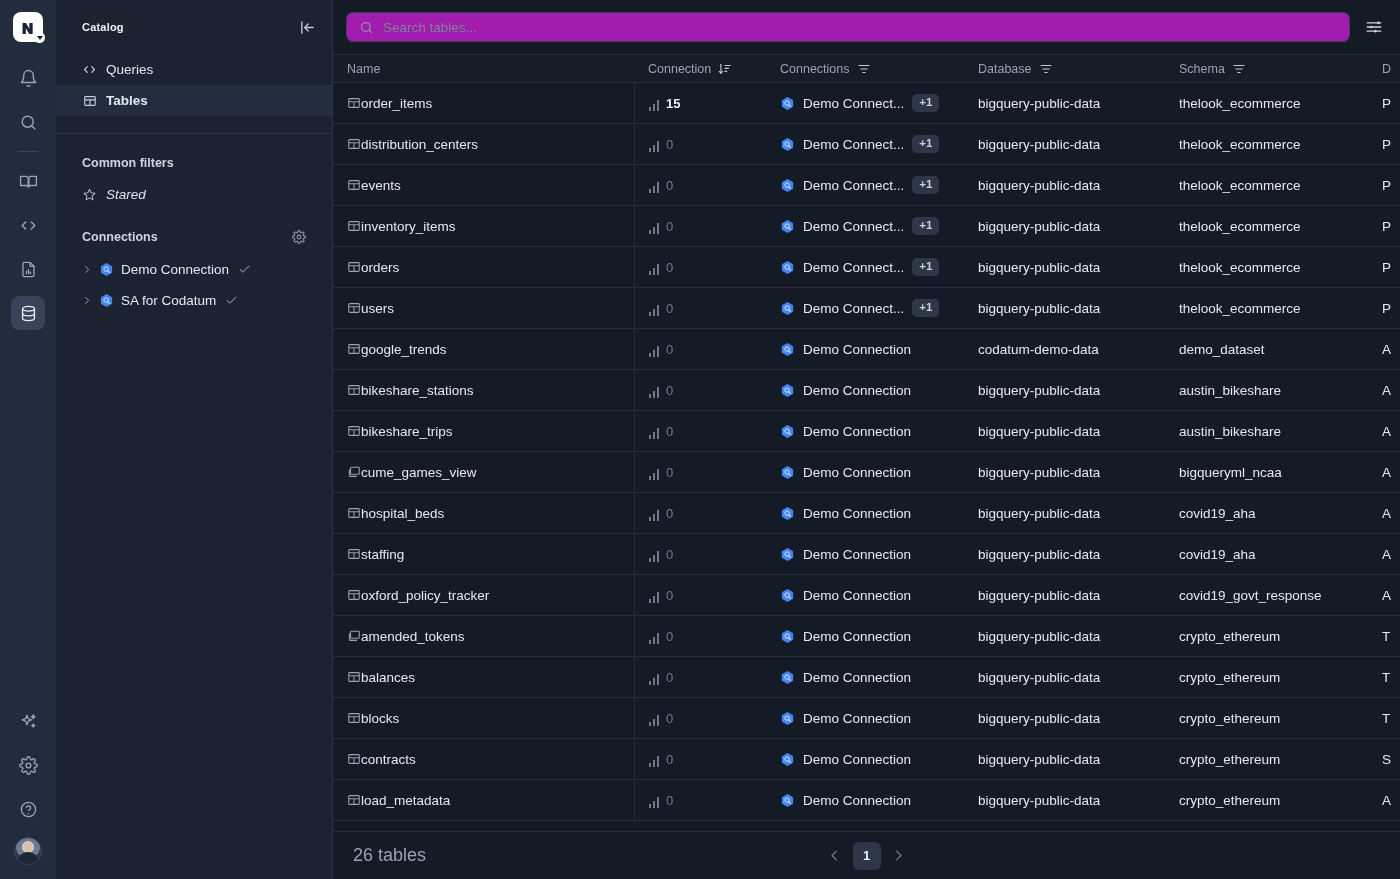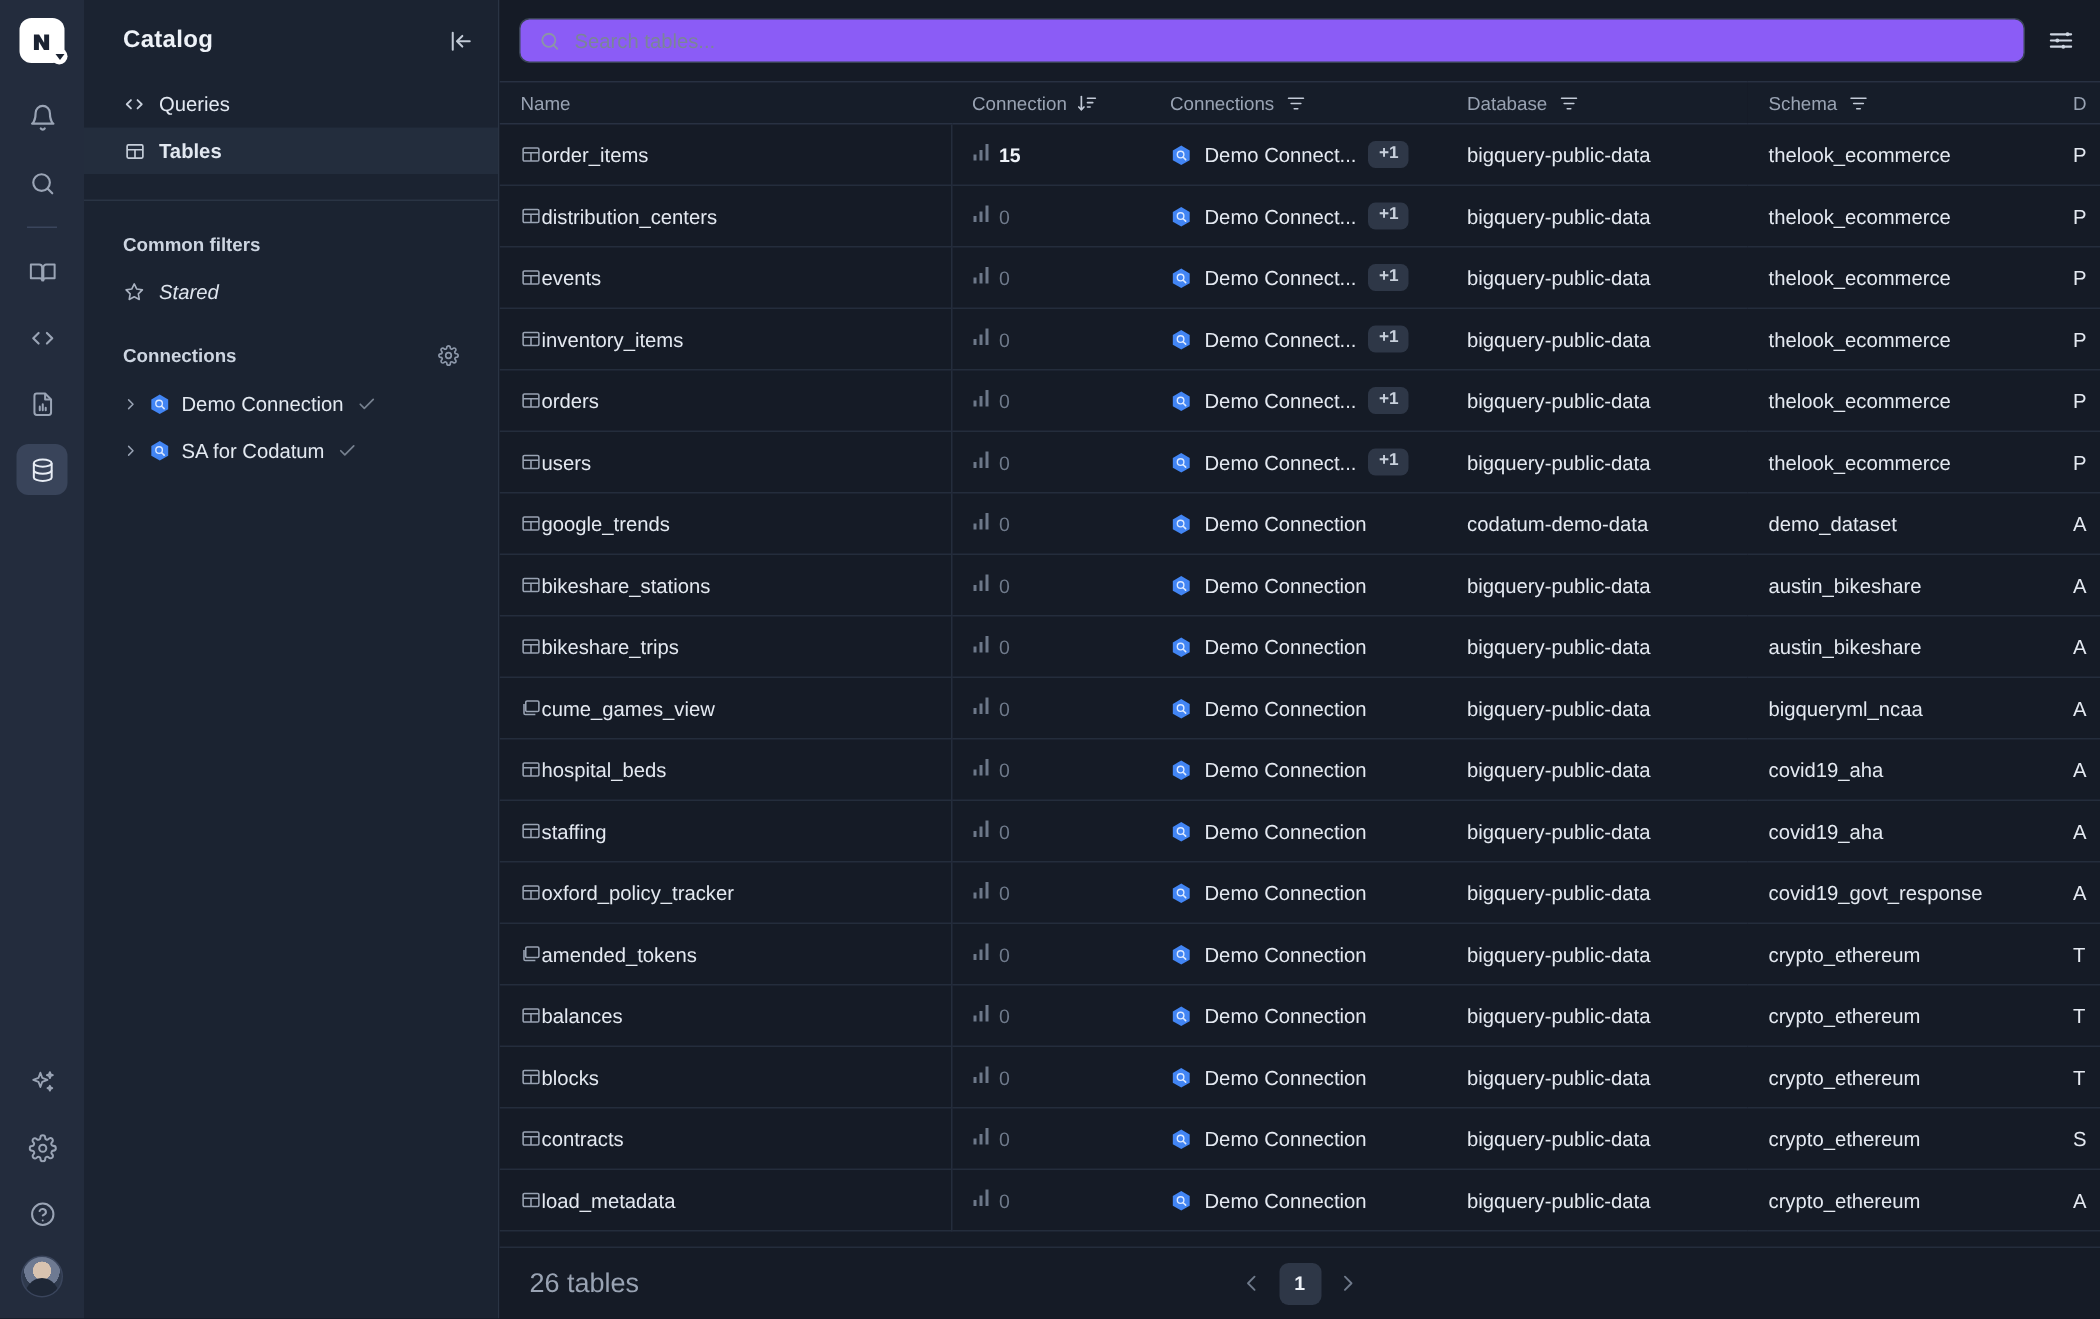--- a/index.html
+++ b/index.html
@@ -67,21 +67,21 @@
   .sidebar {
     width: 277px; height: 879px; flex: 0 0 277px;
     background: #1b2331;
     border-right: 1px solid #2a3444;
     display: flex; flex-direction: column;
   }
   .sb-head {
     height: 54px; display: flex; align-items: center;
     padding: 0 16px 0 26px; justify-content: space-between;
   }
-  .sb-title { font-size: 16px; font-weight: 700; color: #eef2f8; letter-spacing: .2px; }
+  .sb-title { font-size: 11px; font-weight: 700; color: #eef2f8; letter-spacing: .2px; }
   .sb-collapse { color: #c2cad6; cursor: pointer; display: flex; }
   .sb-nav { padding-bottom: 8px; }
   .sb-item {
     height: 31px; display: flex; align-items: center; gap: 9px;
     padding: 0 26px; color: #e2e8f1; font-size: 13.5px; cursor: pointer;
   }
   .sb-item .ico { display: flex; color: #c7cfdb; width: 15px; justify-content: center; }
   .sb-item.active { background: #232d3d; font-weight: 700; }
   .sb-divider { height: 1px; background: #2a3444; margin: 9px 0 0 0; }
   .sb-section {
@@ -101,21 +101,21 @@
   }
   .sb-conn .chev { color: #97a1b2; display: flex; width: 10px; }
   .bq-ico { width: 15px; height: 15px; flex: 0 0 15px; display: block; }
   .sb-conn .check { color: #76808f; display: flex; margin-left: 2px; }
 
   
   .main { flex: 1 1 auto; height: 879px; background: #151b26; display: flex; flex-direction: column; min-width: 0; }
   .topbar { height: 54px; display: flex; align-items: center; gap: 12px; padding: 0 14px 0 13px; flex: 0 0 54px; }
   .search {
     flex: 1 1 auto; height: 30px; border: 1px solid #394354; border-radius: 7px;
-    background: #8b5cf6; display: flex; align-items: center; gap: 9px; padding: 0 12px;
+    background: #a21caf; display: flex; align-items: center; gap: 9px; padding: 0 12px;
   }
   .search .ico { color: #8b95a6; display: flex; }
   .search input {
     flex: 1 1 auto; background: transparent; border: none; outline: none;
     color: #dfe5ee; font-size: 13.5px; font-family: "Liberation Sans", sans-serif;
   }
   .search input::placeholder { color: #79839590; color: #7b8598; }
   .filter-btn { width: 24px; height: 24px; display: flex; align-items: center; justify-content: center; color: #cdd5e1; cursor: pointer; }
 
   table.grid { width: 100%; border-collapse: collapse; table-layout: fixed; }
@@ -130,21 +130,21 @@
   thead th .sicon { color: #c3cbd8; display: flex; cursor: pointer; }
   tbody td {
     height: 41px; font-size: 13.5px; color: #e4e9f1; padding: 0 0 0 14px;
     border-bottom: 1px solid #242d3c; white-space: nowrap;
     overflow: hidden; text-overflow: ellipsis;
   }
   tbody tr { cursor: pointer; }
   td.c-name { border-right: 1px solid #242d3c; }
   .name-cell { display: flex; align-items: center; }
   .name-cell .ico { color: #99a3b3; display: flex; flex: 0 0 auto; }
-  .pop-cell { display: flex; align-items: flex-start; gap: 7px; }
+  .pop-cell { display: flex; align-items: flex-end; gap: 7px; }
   .pop-cell .bars { display: flex; align-items: flex-end; gap: 1.5px; height: 11px; }
   .pop-cell .bars i { width: 2.5px; background: #6d7889; display: block; }
   .pop-cell .bars i:nth-child(1) { height: 4px; }
   .pop-cell .bars i:nth-child(2) { height: 7px; }
   .pop-cell .bars i:nth-child(3) { height: 11px; }
   .pop-val { color: #6f7a8b; font-size: 13px; }
   .pop-val.hot { color: #eef2f8; font-weight: 700; }
   .conn-cell { display: flex; align-items: center; gap: 8px; min-width: 0; }
   .conn-cell .label { overflow: hidden; text-overflow: ellipsis; white-space: nowrap; }
   .badge {

